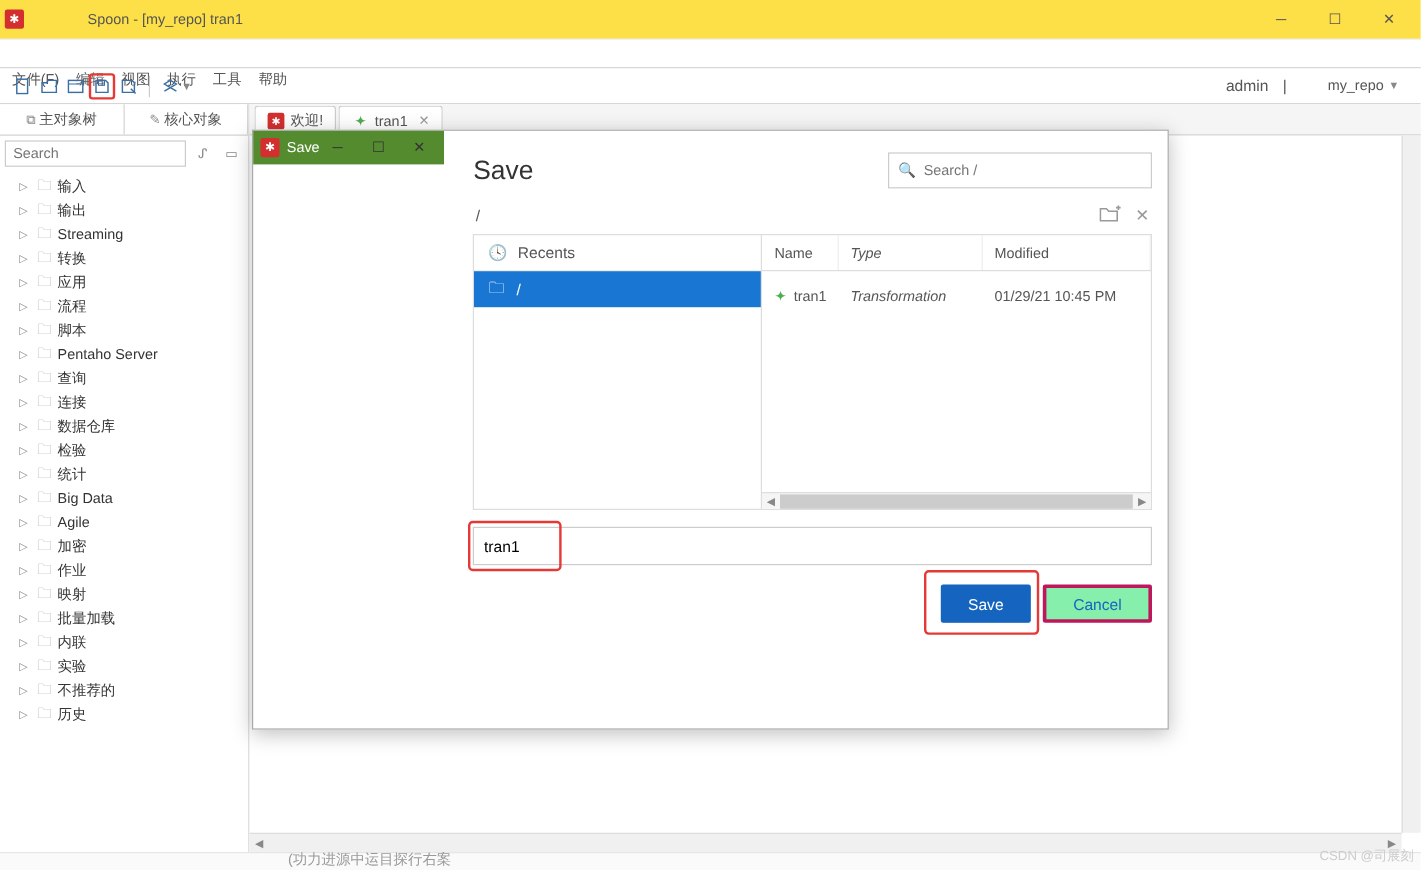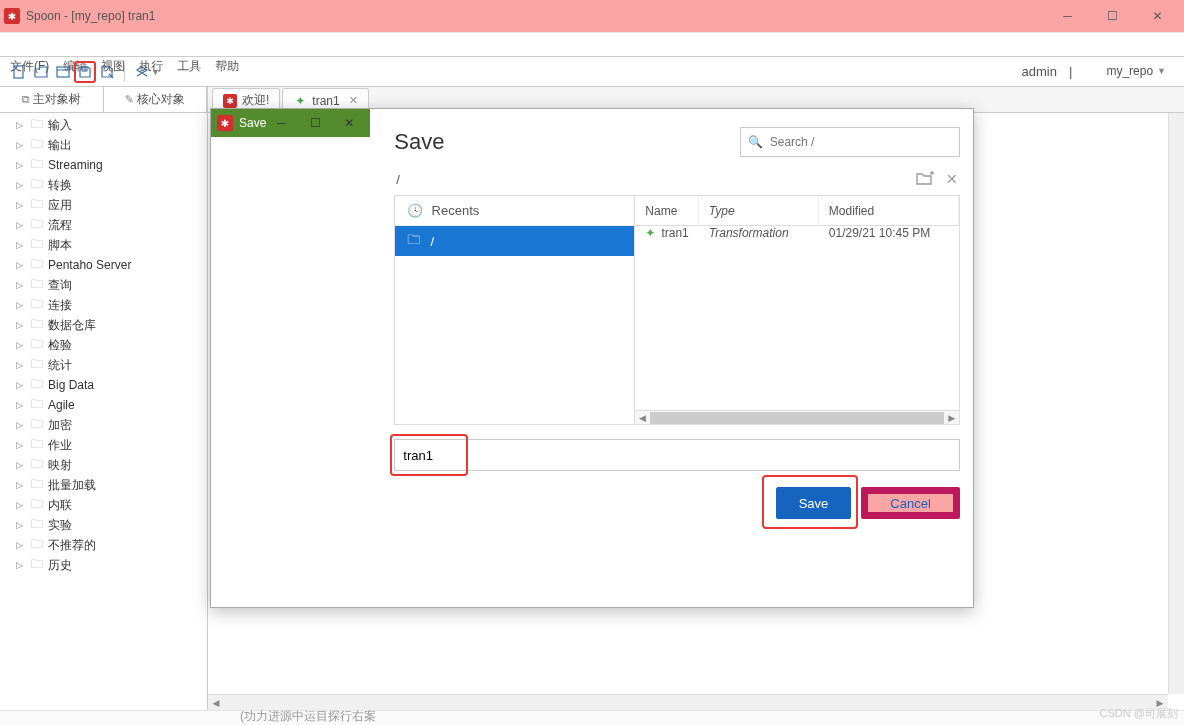--- a/index.html
+++ b/index.html
@@ -1,19 +1,19 @@
 <!DOCTYPE html>
 <html><head>
 <meta charset="utf-8">
 <style>
 * { box-sizing: border-box; margin: 0; padding: 0; font-family: "Microsoft YaHei", "Segoe UI", Arial, sans-serif; }
 body { background: #fff; width: 1184px; height: 725px; overflow: hidden; position: relative; }
 
 
-.titlebar { height: 30px; display: flex; align-items: center; padding: 16px 4px; background: #fca5a5; border-bottom: 1px solid #e8e8e8; }
+.titlebar { height: 30px; display: flex; align-items: center; padding: 16px 4px; background: #fde047; border-bottom: 1px solid #e8e8e8; gap: 47px; }
 .titlebar .app-icon { width: 16px; height: 16px; background: #d32f2f; border-radius: 2px; display: flex; align-items: center; justify-content: center; margin-right: 6px; }
 .titlebar .app-icon::before { content: "✱"; color: #fff; font-size: 10px; }
 .titlebar .title { font-size: 12px; color: #555; flex: 1; }
 .titlebar .win-controls { display: flex; gap: 0; }
 .titlebar .win-btn { width: 45px; height: 28px; display: flex; align-items: center; justify-content: center; color: #555; font-size: 12px; cursor: pointer; }
 
 
 .menubar { height: 24px; display: flex; align-items: center; padding: 0 10px; gap: 14px; background: #fff; border-bottom: 1px solid #ccc; }
 .menubar .menu-item { font-size: 12px; color: #555; cursor: pointer; margin-top: 44px; }
 
@@ -82,36 +82,36 @@
 .bs-header { height: 30px; display: flex; align-items: center; padding: 0 12px; font-size: 13px; color: #555; border-bottom: 1px solid #eee; gap: 8px; }
 .bs-item { height: 30px; display: flex; align-items: center; padding: 0 12px; font-size: 13px; gap: 10px; cursor: pointer; }
 .bs-item.selected { background: #1976d2; color: #fff; }
 .bs-item .folder-icon { font-size: 13px; }
 .browser-files { flex: 1; display: flex; flex-direction: column; }
 .file-header { display: flex; height: 30px; border-bottom: 1px solid #ddd; }
 .file-header > div { padding: 0 10px; display: flex; align-items: center; font-size: 12px; color: #555; border-right: 1px solid #eee; text-align: right; }
 .col-name { flex: 1; }
 .col-type { width: 120px; font-style: italic; }
 .col-mod { width: 140px; }
-.file-row { display: flex; height: 28px; align-items: flex-start; cursor: pointer; }
+.file-row { display: flex; height: 28px; align-items: flex-end; cursor: pointer; }
 .file-row > div { padding: 0 10px; font-size: 12px; color: #555; }
 .file-row .file-icon { color: #4caf50; margin-right: 6px; font-size: 12px; }
 .file-scroll { margin-top: auto; height: 14px; display: flex; align-items: center; background: #f5f5f5; border-top: 1px solid #ddd; }
 .file-scroll .arrow { width: 14px; text-align: center; color: #888; font-size: 9px; }
 .file-scroll .track { flex: 1; background: #ccc; height: 12px; margin: 0 1px; }
 
 .modal-filename { margin-top: 14px; }
 .modal-filename label { font-size: 11px; color: #888; display: block; margin-bottom: 2px; }
 .modal-filename input { width: 100%; height: 32px; border: 1px solid #ccc; padding: 0 8px; font-size: 13px; }
 .filename-highlight { position: absolute; border: 2px solid #e53935; border-radius: 4px; width: 78px; height: 42px; pointer-events: none; }
 
 .modal-actions { display: flex; justify-content: flex-end; gap: 10px; margin-top: 16px; position: relative; }
 .modal-actions button { height: 32px; padding: 0 22px; font-size: 13px; border-radius: 2px; cursor: pointer; }
 .btn-save { background: #1565c0; color: #fff; border: 1px solid #1565c0; }
-.btn-cancel { background: #fca5a5; color: #1565c0; border: 7px solid #be185d; }
+.btn-cancel { background: #86efac; color: #1565c0; border: 3px solid #be185d; }
 .save-highlight { position: absolute; border: 2px solid #e53935; border-radius: 4px; width: 96px; height: 54px; left: -14px; top: -12px; pointer-events: none; right: auto; }
 
 .watermark { position: absolute; right: 6px; bottom: 4px; font-size: 11px; color: #ccc; }
 .statusbar { height: 18px; border-top: 1px solid #e5e5e5; background: #fafafa; }
 
 svg { display: block; }
 </style>
 </head>
 <body>
 
@@ -186,20 +186,25 @@
   <div class="sidebar">
     <div class="side-tabs">
       <div class="side-tab active">
         <span class="side-tab-icon">⧉</span>
         <span>主对象树</span>
       </div>
       <div class="side-tab">
         <span class="side-tab-icon">✎</span>
         <span>核心对象</span>
       </div>
+    </div>
+    <div class="side-toolbar">
+      <input type="text" placeholder="Search" style="">
+      <div class="side-tb-btn">ᔑ</div>
+      <div class="side-tb-btn">▭</div>
     </div>
     <div class="tree" id="tree">
         <div class="tree-item">
           <span class="expand-icon">▷</span>
           <span class="folder-icon">🗀</span>
           <span>输入</span>
         </div>
         <div class="tree-item">
           <span class="expand-icon">▷</span>
           <span class="folder-icon">🗀</span>

